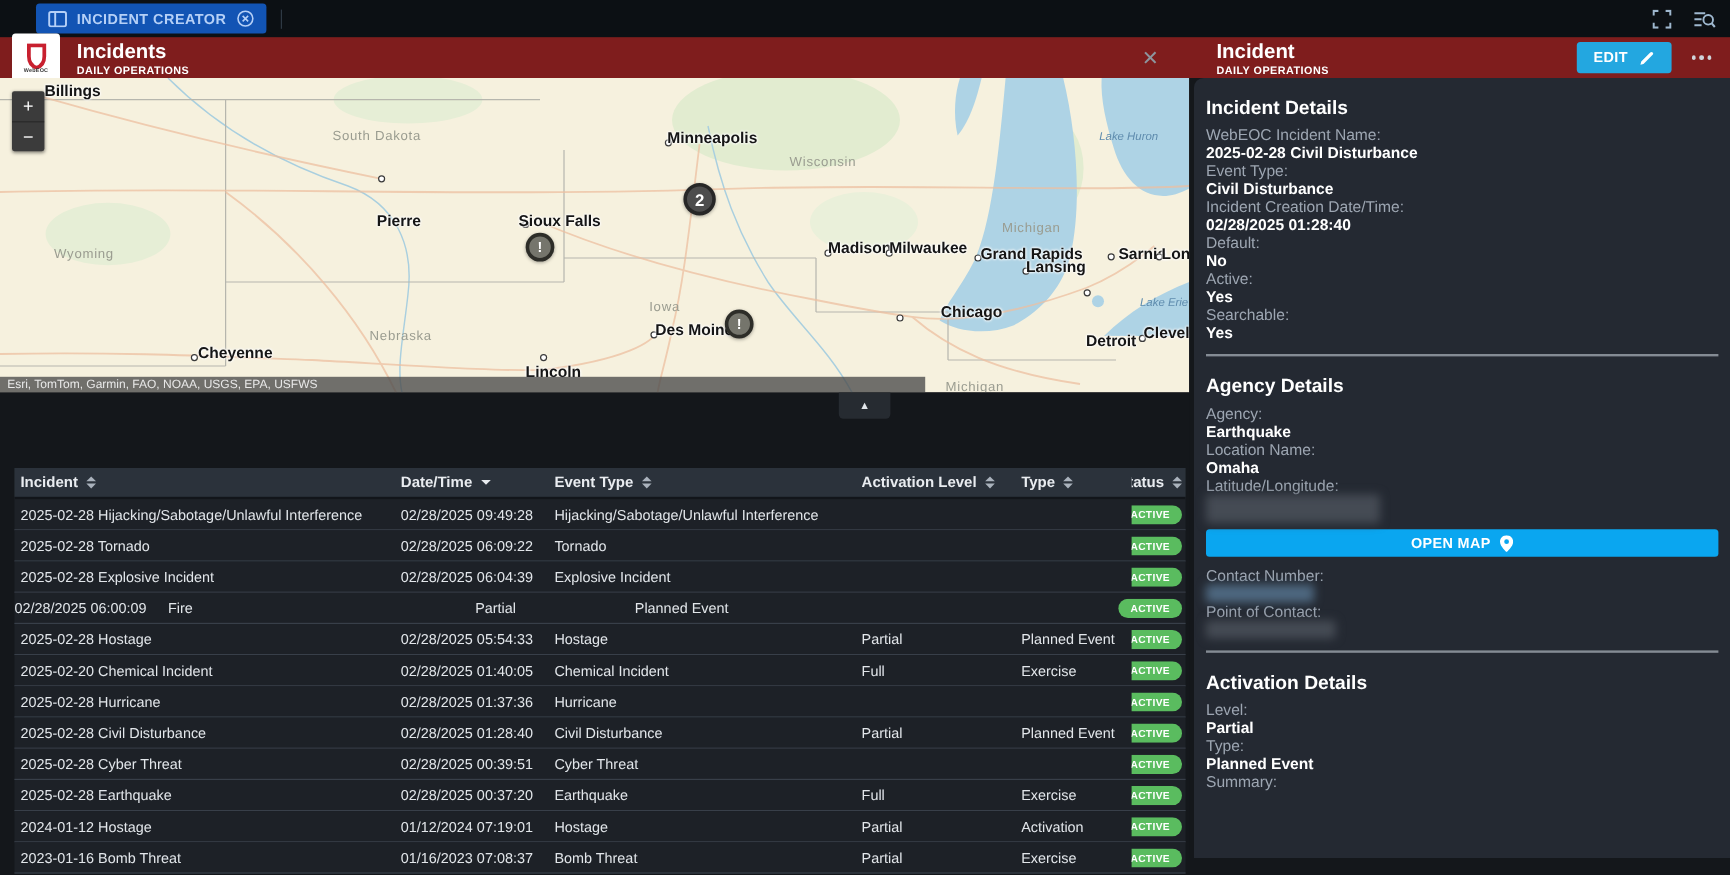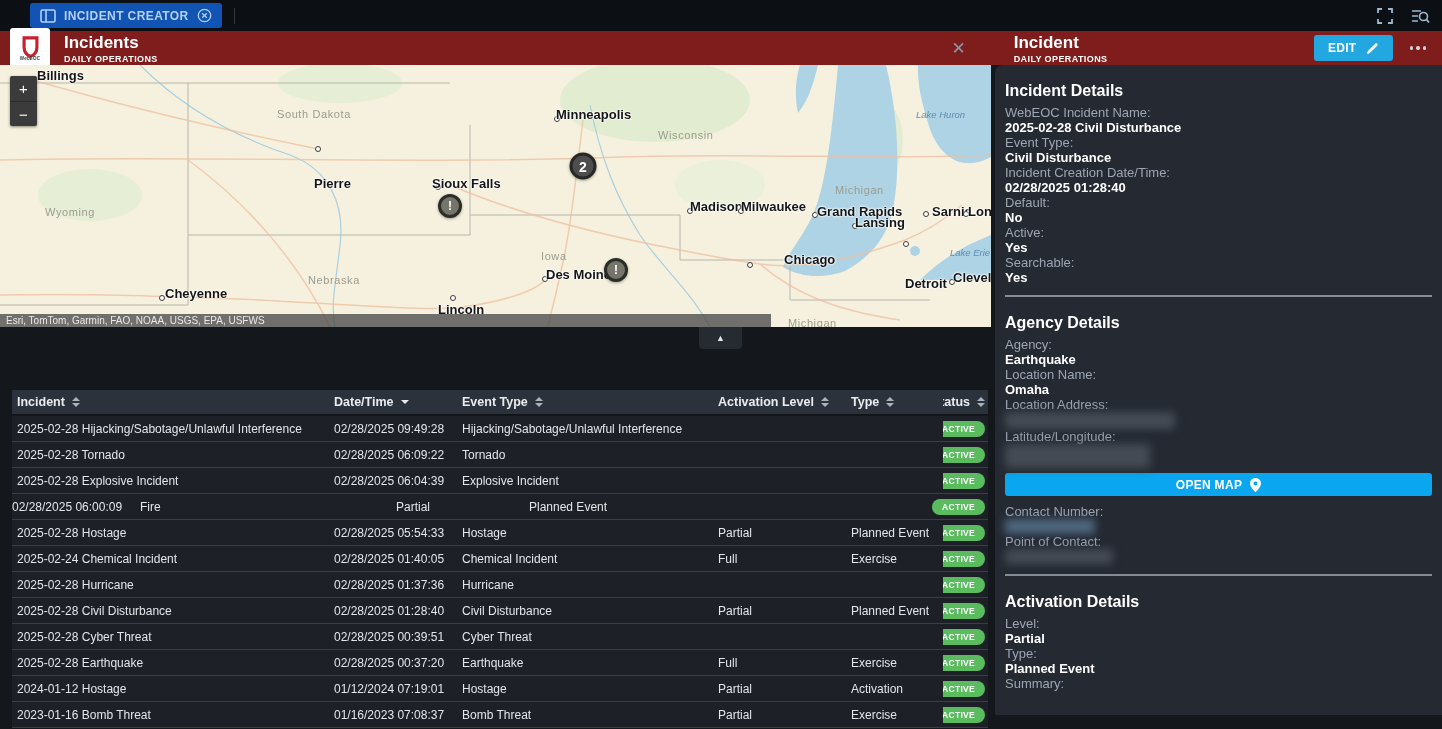--- a/index.html
+++ b/index.html
@@ -363,21 +363,21 @@
             <div class="td c0">2025-02-28 Hostage</div>
             <div class="td c1">02/28/2025 05:54:33</div>
             <div class="td c2">Hostage</div>
             <div class="td c3">Partial</div>
             <div class="td c4">Planned Event</div>
             <div class="td c5">
               <span class="badge">ACTIVE</span>
             </div>
           </div>
           <div class="tr">
-            <div class="td c0">2025-02-24 Chemical Incident</div>
+            <div class="td c0">2025-02-20 Chemical Incident</div>
             <div class="td c1">02/28/2025 01:40:05</div>
             <div class="td c2">Chemical Incident</div>
             <div class="td c3">Full</div>
             <div class="td c4">Exercise</div>
             <div class="td c5">
               <span class="badge">ACTIVE</span>
             </div>
           </div>
           <div class="tr">
             <div class="td c0">2025-02-28 Hurricane</div>
@@ -475,24 +475,20 @@
         <div class="divider"></div>
         <section class="psec">
           <h2 class="ptitle">Agency Details</h2>
           <div class="prow">
             <span class="plabel">Agency:</span>
             <span class="pvalue">Earthquake</span>
           </div>
           <div class="prow">
             <span class="plabel">Location Name:</span>
             <span class="pvalue">Omaha</span>
-          </div>
-          <div class="prow">
-            <span class="plabel">Location Address:</span>
-            <span class="redact" style="width: 170px; height: 17px;"></span>
           </div>
           <div class="prow">
             <span class="plabel">Latitude/Longitude:</span>
             <span class="redact" style="width: 145px; height: 24px;"></span>
           </div>
           <button class="openmap">
             <span>OPEN MAP</span>
             <svg width="11" height="14" viewBox="0 0 11 14">
               <path d="M5.5,0 C2.4,0 0,2.4 0,5.4 C0,9.4 5.5,14 5.5,14 C5.5,14 11,9.4 11,5.4 C11,2.4 8.6,0 5.5,0 Z M5.5,7.4 a2,2 0 1 1 0,-4 a2,2 0 0 1 0,4 Z" fill="#fff"></path>
             </svg>

